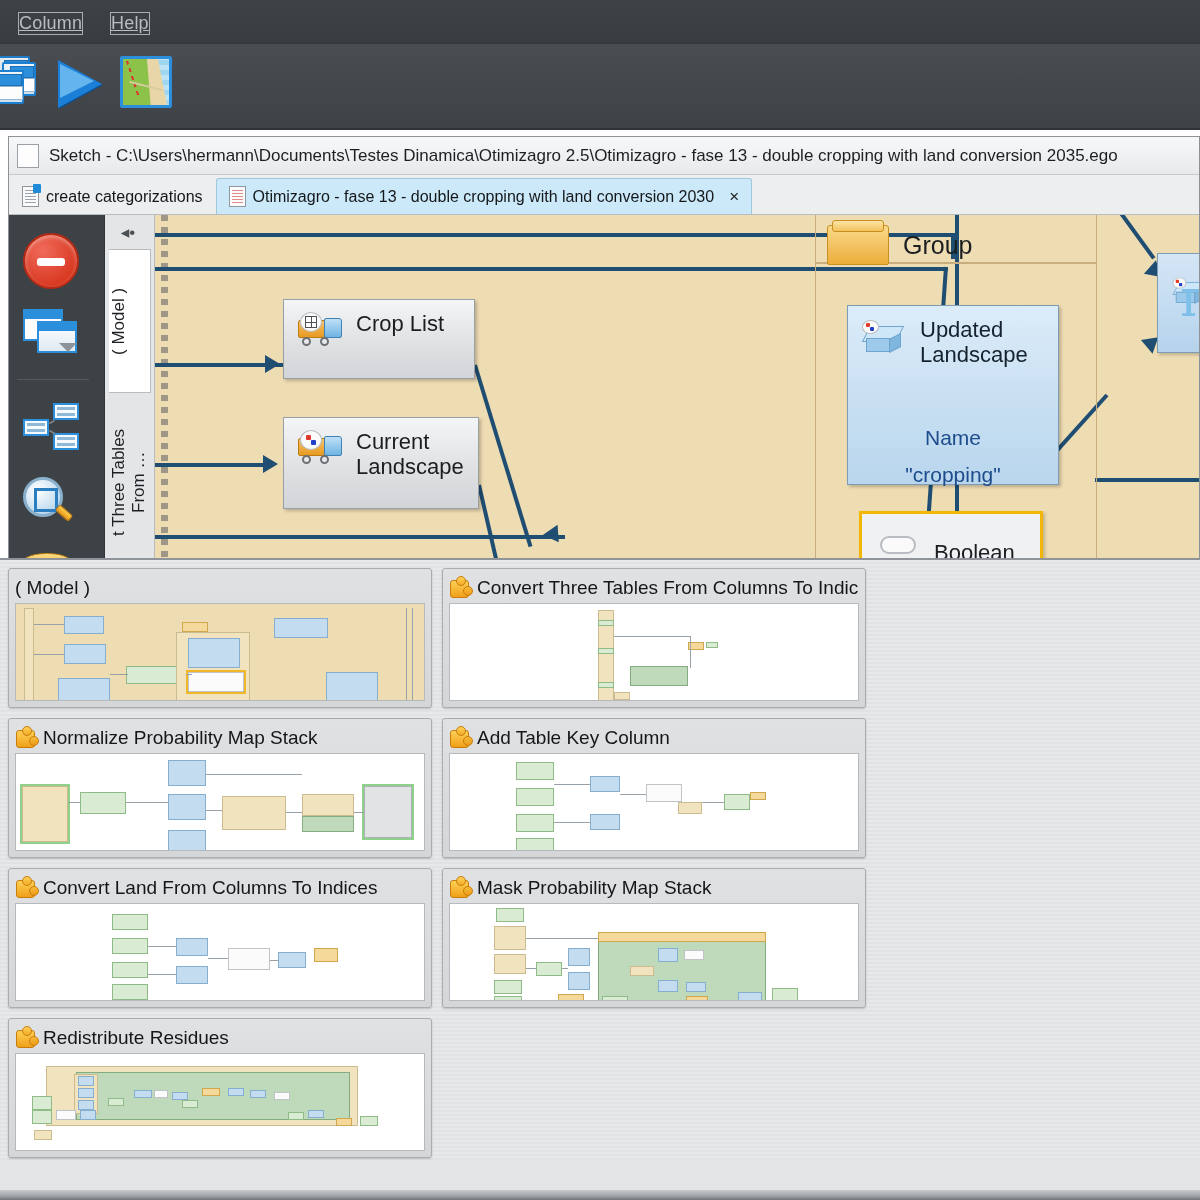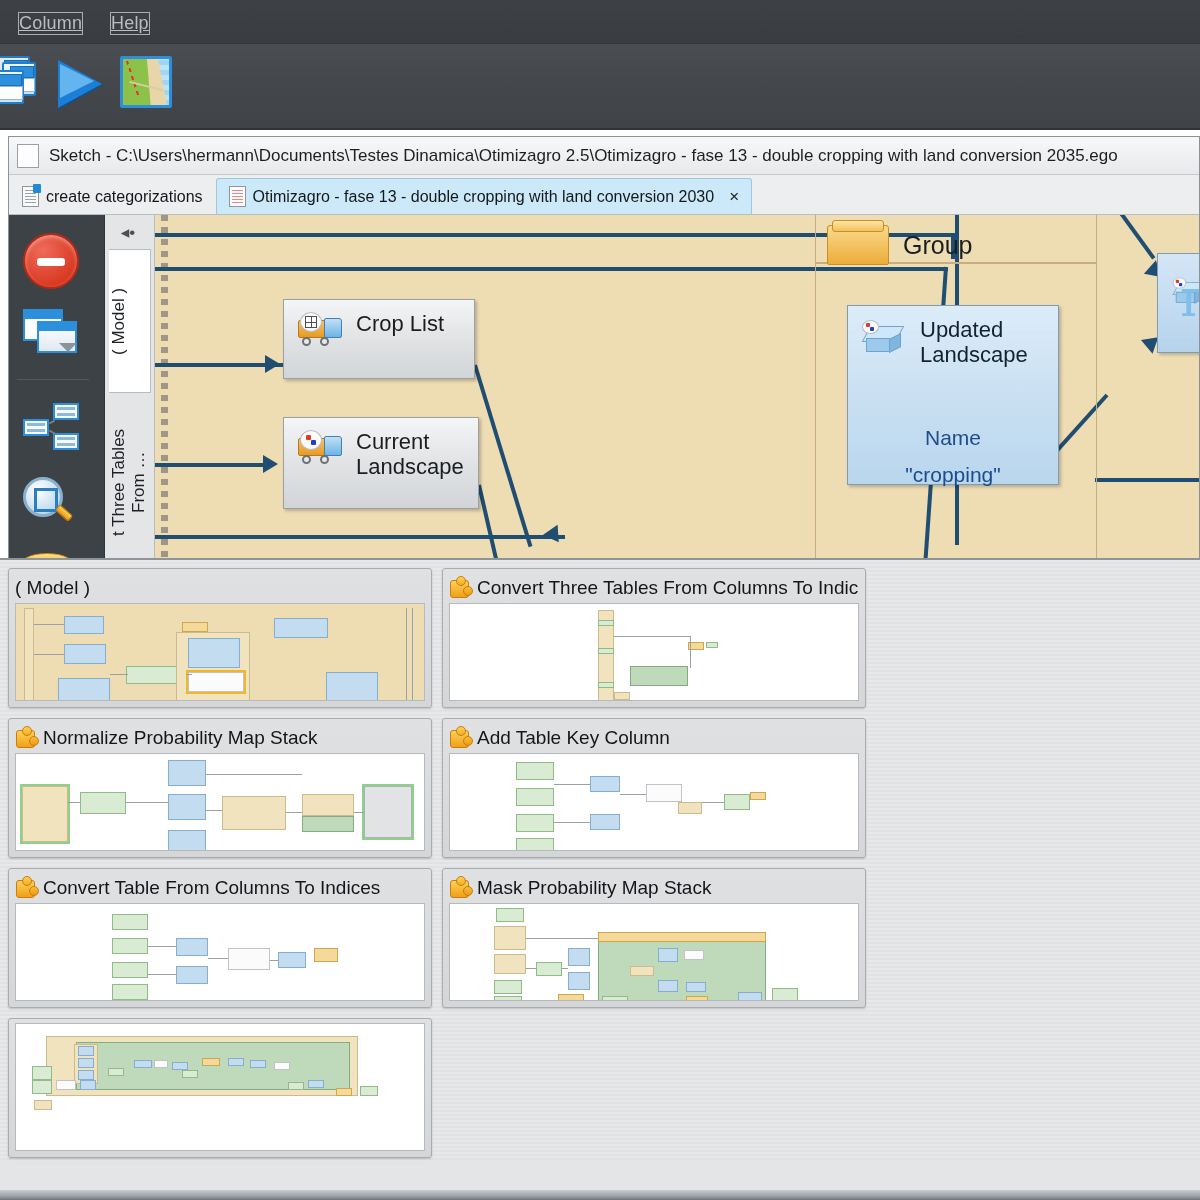--- a/index.html
+++ b/index.html
@@ -574,20 +574,24 @@
               <div class="chip"></div>
                 <div class="cd cd-r"></div>
                 <div class="cd cd-b"></div>
             </div>
             <div class="label" style="white-space:pre-line;">Updated
 Landscape</div>
             <div class="nb-extra" style="margin-top:46px;">Name</div>
             <div class="nb-extra">"cropping"</div>
           </div>
 
+          <div class="bool-node" style="left:704px;top:296px;width:184px;height:58px;">
+            <div class="pill"></div>
+            <div class="bl" style="position:absolute;left:72px;top:26px;">Boolean</div>
+          </div>
 
           <div class="pi-node" style="left:1002px;top:38px;width:96px;height:100px;">
             <div class="cube" style="position:absolute;left:10px;top:18px;transform:scale(.8);">
               <div class="top"></div>
                 <div class="front"></div>
                 <div class="side"></div>
               <div class="chip"></div>
                 <div class="cd cd-r"></div>
                 <div class="cd cd-b"></div>
             </div>
@@ -698,21 +702,21 @@
             <div class="mline" style="left:170px;top:40px;width:26px;"></div>
             <div class="mline" style="left:252px;top:48px;width:22px;"></div>
           </div>
         </div>
 
         <div class="ov-card">
           <div class="ov-card-title">
             <span class="puzzle-ico">
                 <span class="p"></span>
               </span>
-            <span>Convert Table From Columns To Indices</span>
+            <span>Convert Land From Columns To Indices</span>
           </div>
           <div class="ov-thumb">
             <div class="mn grn2" style="left:96px;top:10px;width:36px;height:16px;"></div>
             <div class="mn grn2" style="left:96px;top:34px;width:36px;height:16px;"></div>
             <div class="mn grn2" style="left:96px;top:58px;width:36px;height:16px;"></div>
             <div class="mn grn2" style="left:96px;top:80px;width:36px;height:16px;"></div>
             <div class="mn blue" style="left:160px;top:34px;width:32px;height:18px;"></div>
             <div class="mn blue" style="left:160px;top:62px;width:32px;height:18px;"></div>
             <div class="mn white" style="left:212px;top:44px;width:42px;height:22px;"></div>
             <div class="mn blue" style="left:262px;top:48px;width:28px;height:16px;"></div>
@@ -752,20 +756,26 @@
             <div class="mn grn2" style="left:152px;top:92px;width:26px;height:14px;"></div>
             <div class="mn blue" style="left:288px;top:88px;width:24px;height:10px;"></div>
             <div class="mn grn2" style="left:322px;top:84px;width:26px;height:16px;"></div>
             <div class="mline" style="left:76px;top:34px;width:72px;"></div>
             <div class="mline" style="left:76px;top:64px;width:10px;"></div>
             <div class="mline" style="left:112px;top:64px;width:6px;"></div>
           </div>
         </div>
 
         <div class="ov-card">
+          <div class="ov-card-title">
+            <span class="puzzle-ico">
+                <span class="p"></span>
+              </span>
+            <span>Redistribute Residues</span>
+          </div>
           <div class="ov-thumb">
             <div class="mn tan" style="left:30px;top:12px;width:312px;height:60px;"></div>
             <div class="mn green" style="left:60px;top:18px;width:274px;height:48px;"></div>
             <div class="mn tan" style="left:58px;top:20px;width:24px;height:40px;"></div>
             <div class="mn blue" style="left:62px;top:22px;width:16px;height:10px;"></div>
             <div class="mn blue" style="left:62px;top:34px;width:16px;height:10px;"></div>
             <div class="mn blue" style="left:62px;top:46px;width:16px;height:10px;"></div>
             <div class="mn grn2" style="left:92px;top:44px;width:16px;height:8px;"></div>
             <div class="mn blue" style="left:118px;top:36px;width:18px;height:8px;"></div>
             <div class="mn white" style="left:138px;top:36px;width:14px;height:8px;"></div>

